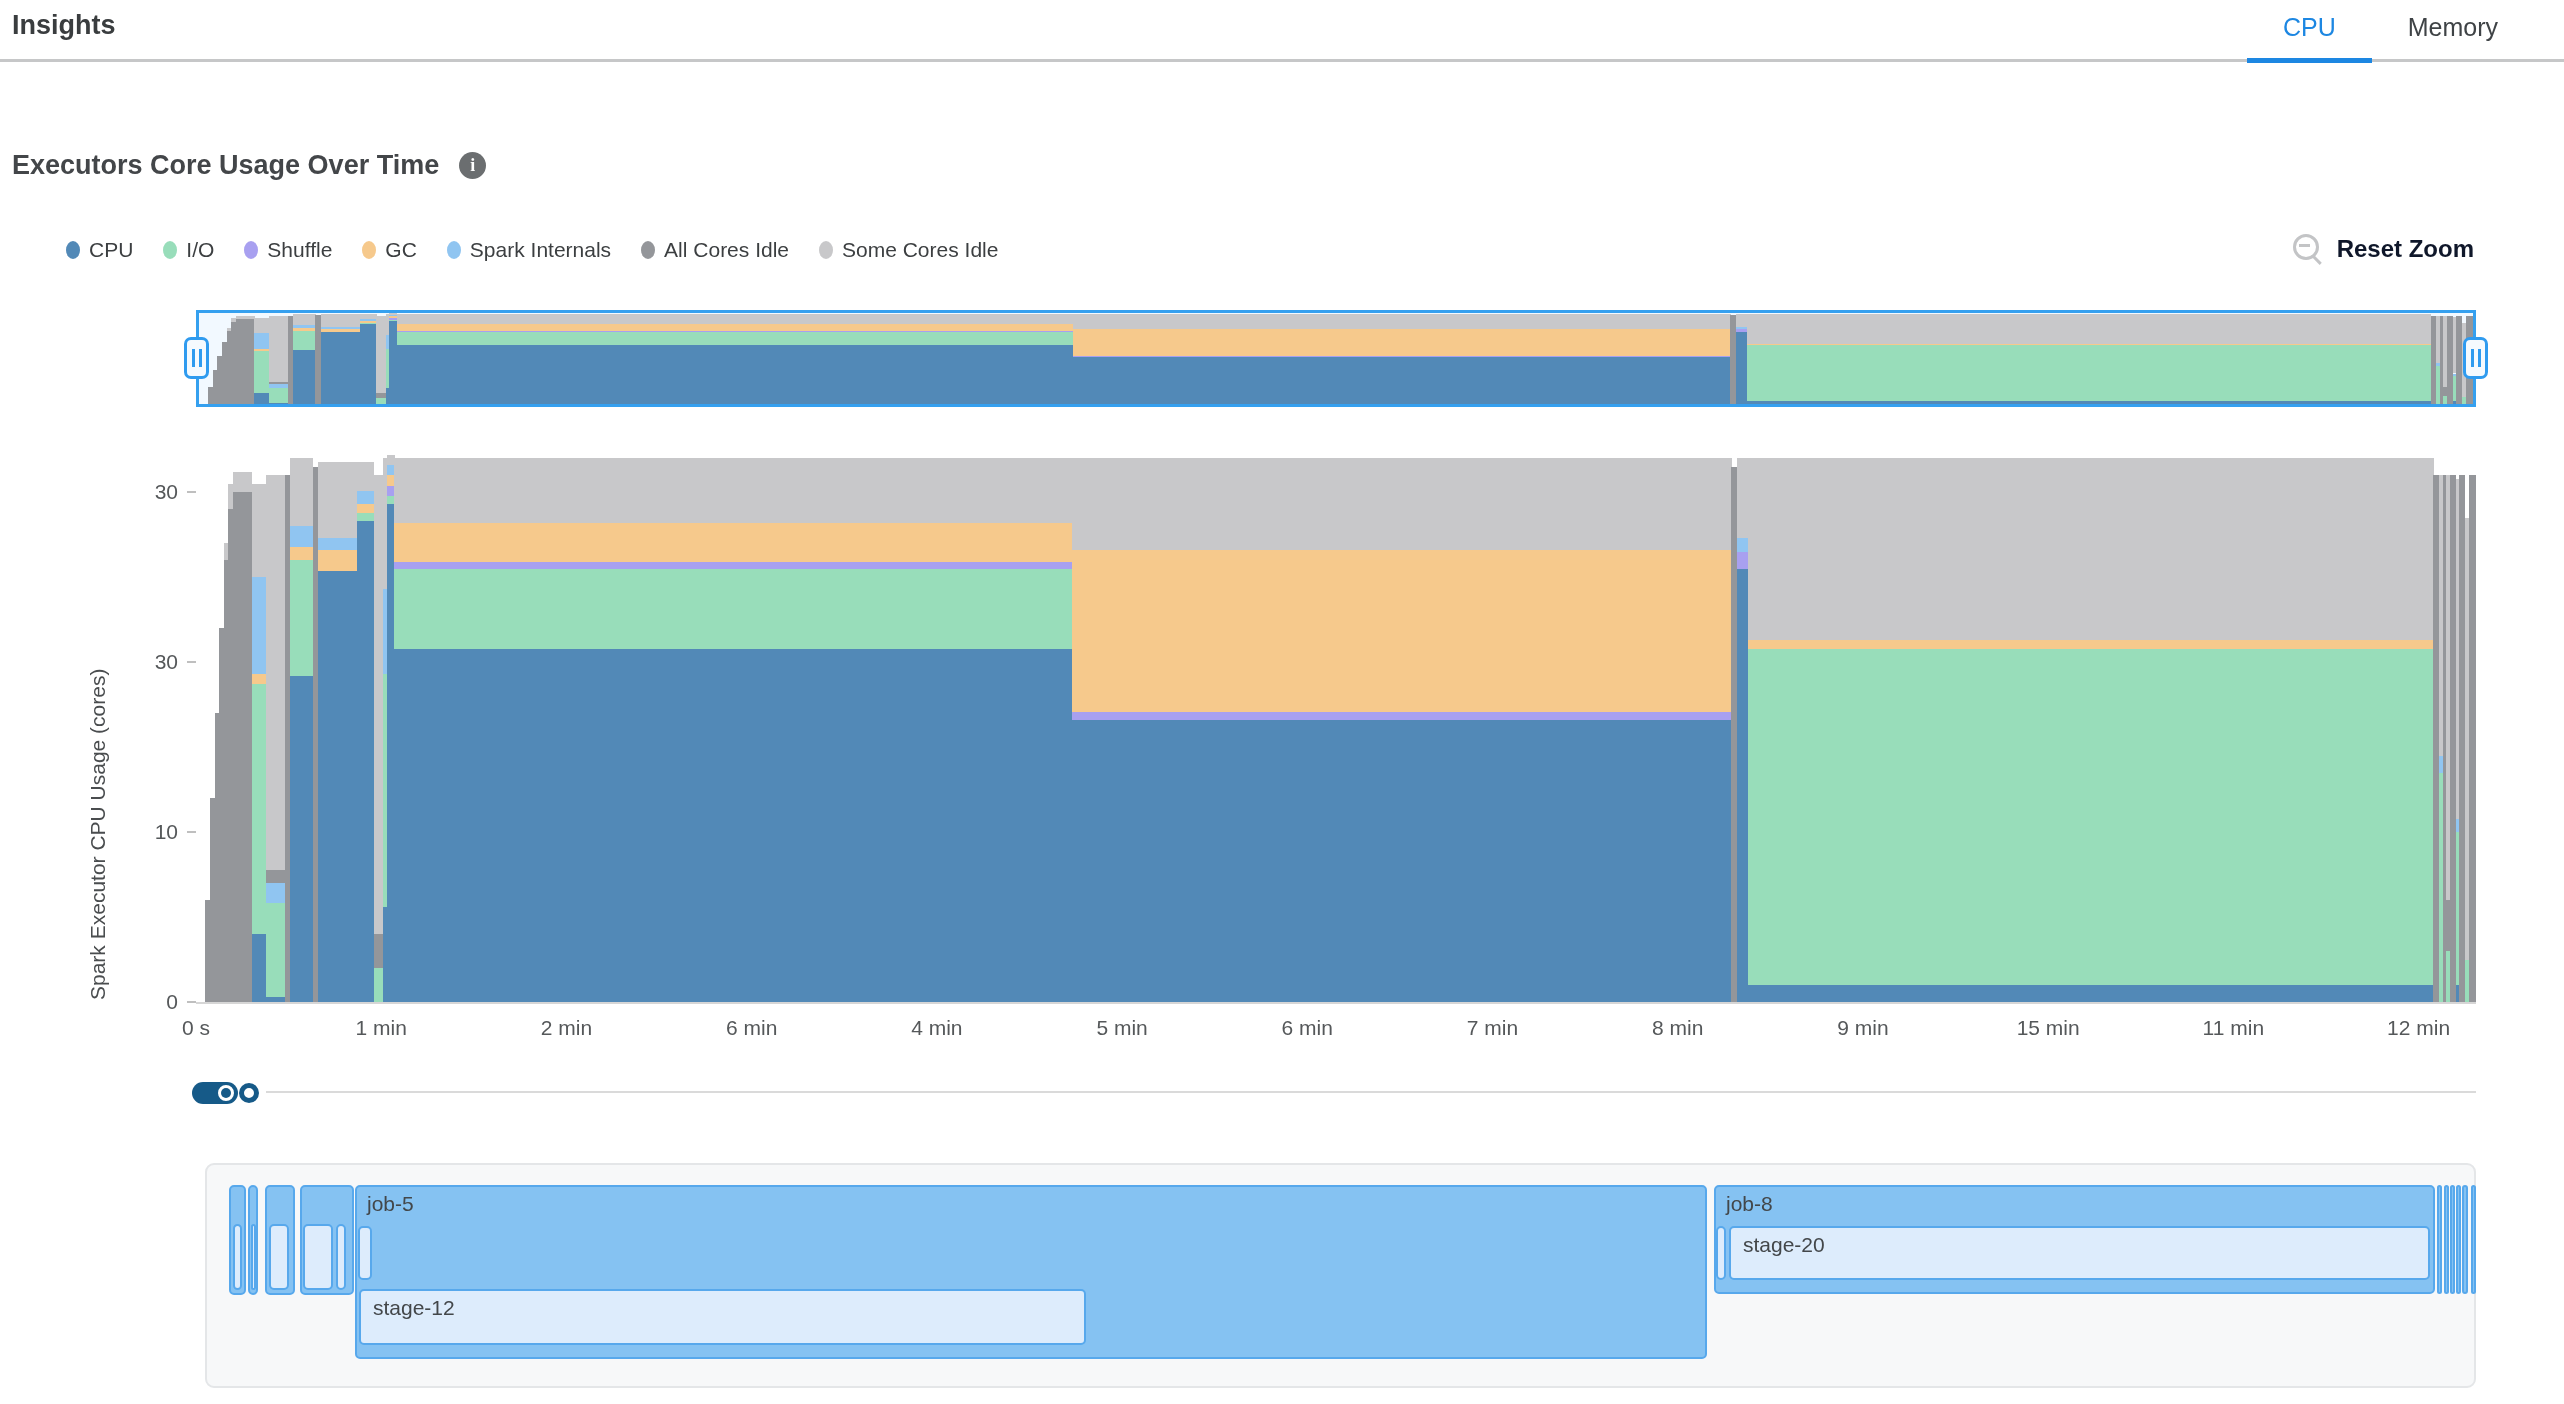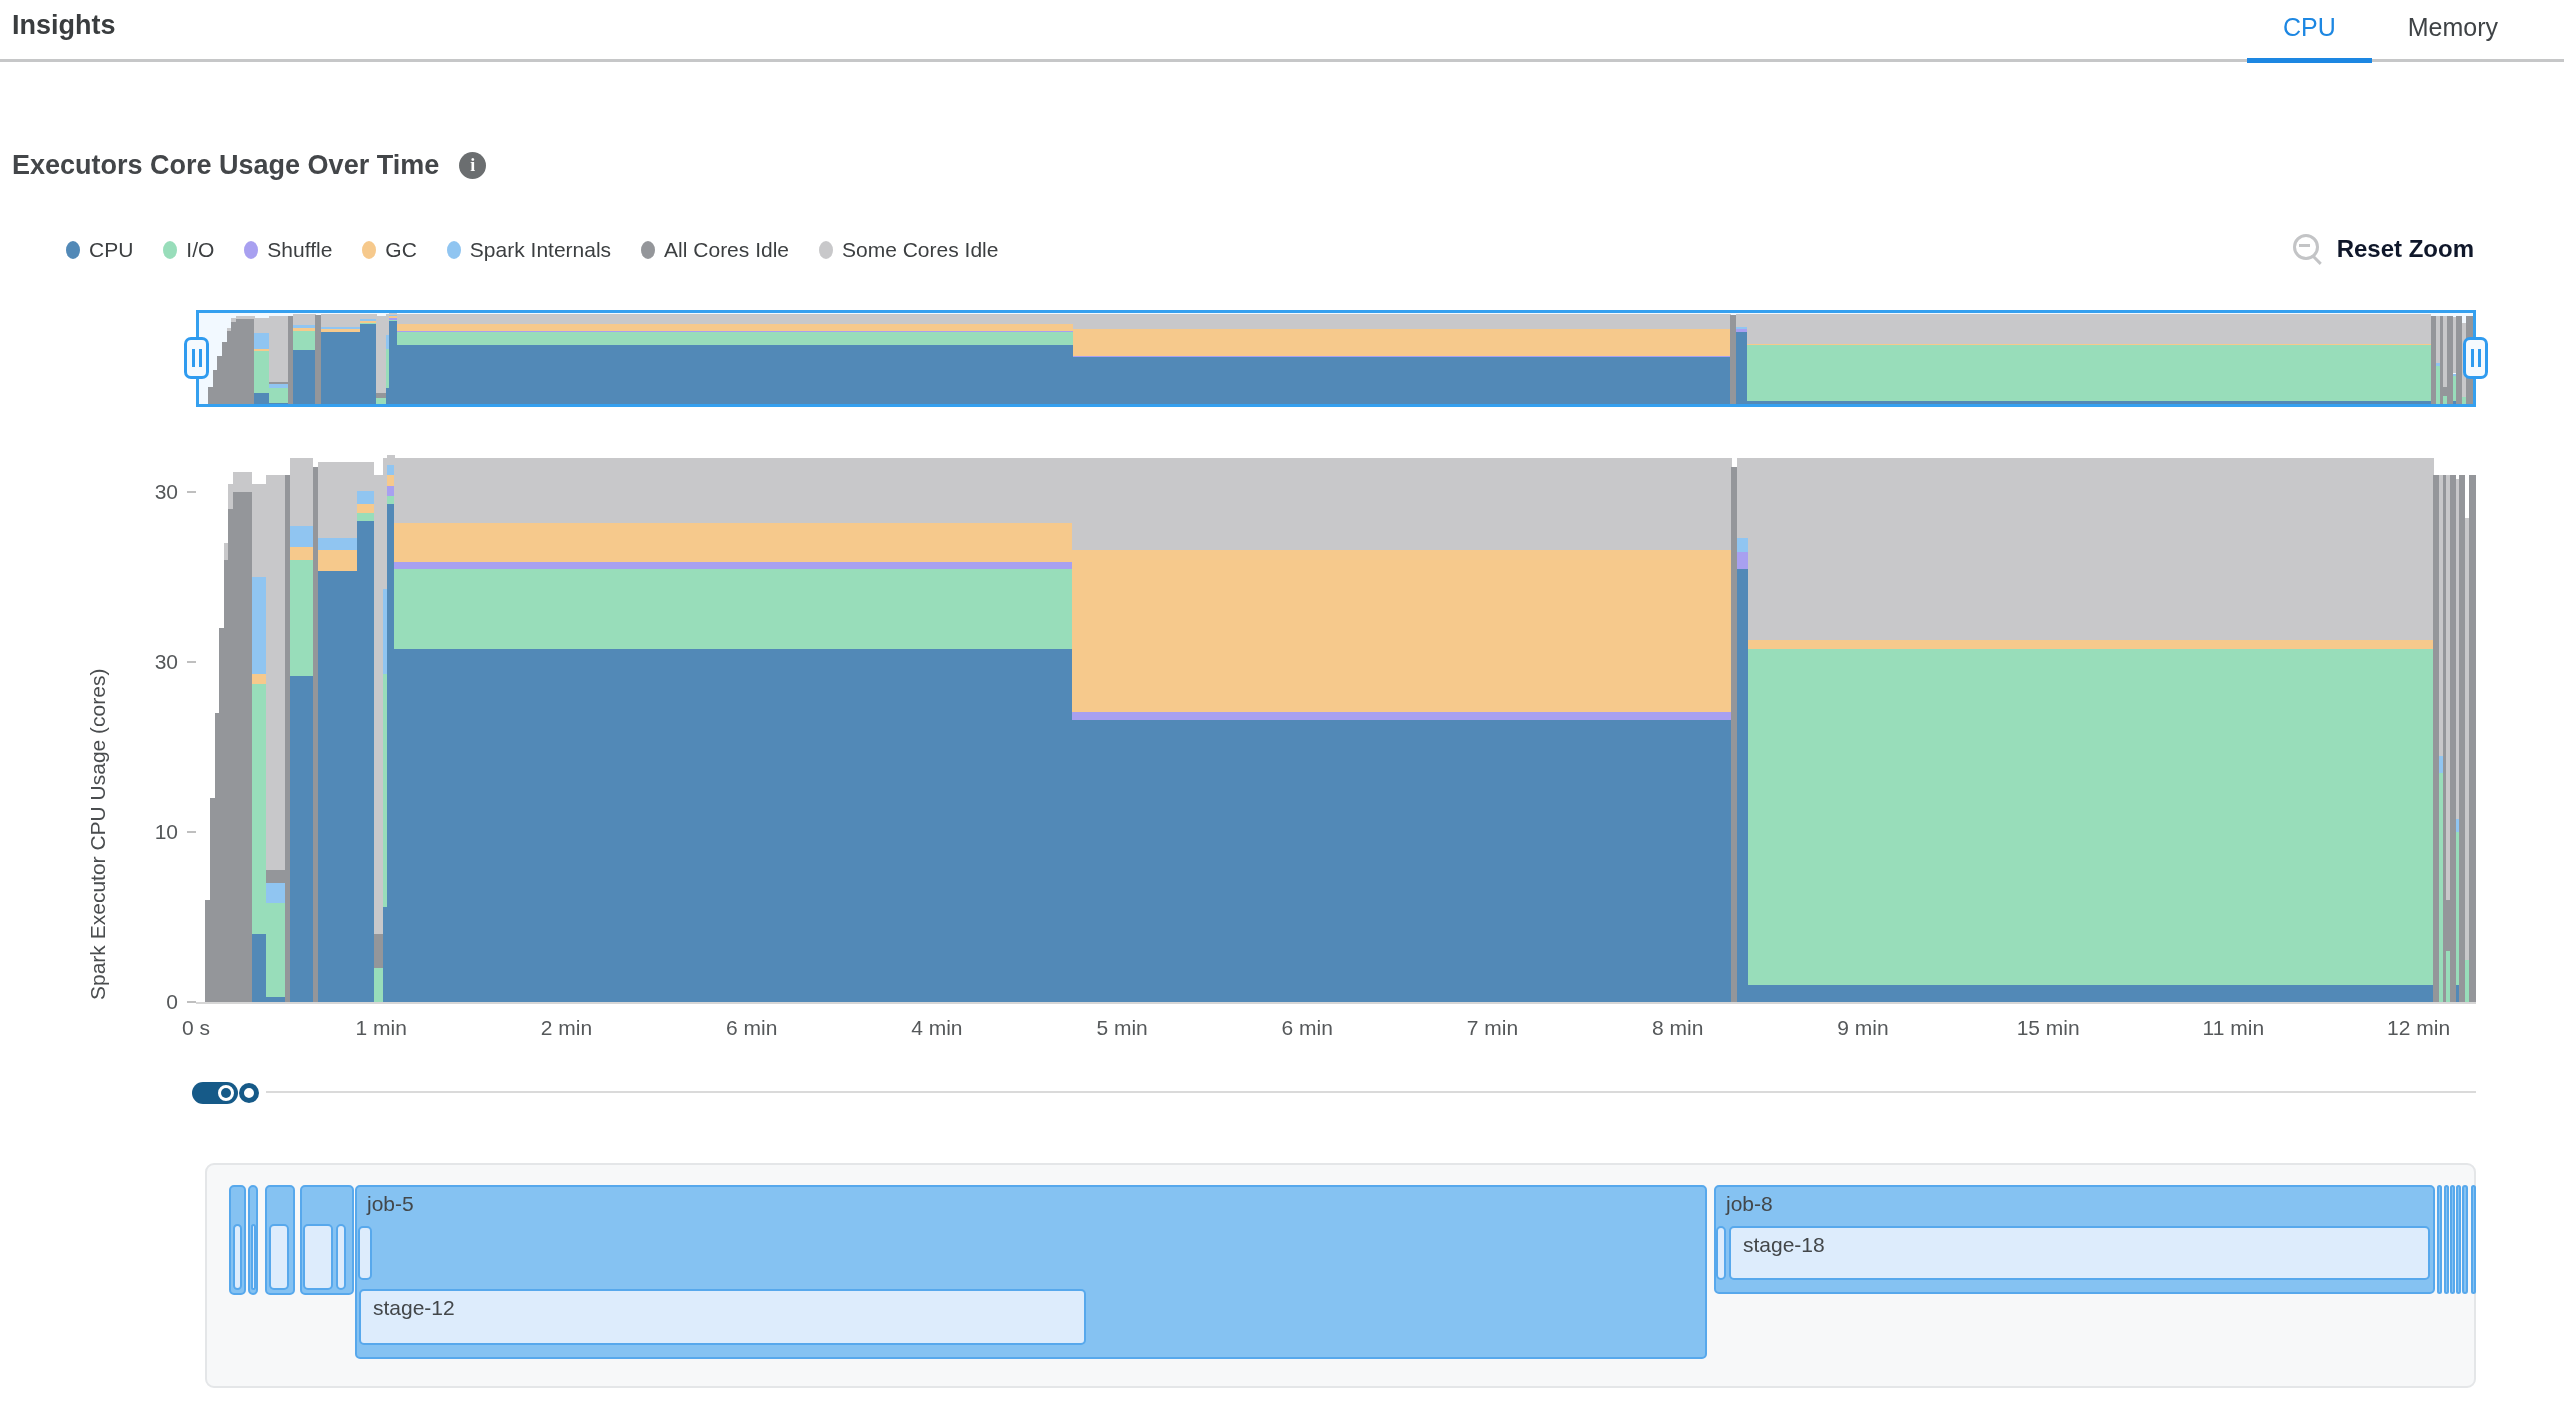--- a/index.html
+++ b/index.html
@@ -481,15 +481,15 @@
     <div class="stage-bar" style="left: 44px; top: 59px; width: 5px; height: 66px;"></div>
     <div class="stage-bar" style="left: 62px; top: 59px; width: 20px; height: 66px;"></div>
     <div class="stage-bar" style="left: 96px; top: 59px; width: 30px; height: 66px;"></div>
     <div class="stage-bar" style="left: 129px; top: 59px; width: 10px; height: 66px;"></div>
     <div class="stage-bar" style="left: 151px; top: 61px; width: 14px; height: 54px;"></div>
     <div class="stage-bar" style="left: 152px; top: 124px; width: 727px; height: 56px;">
       <span class="stage-label">stage-12</span>
     </div>
     <div class="stage-bar" style="left: 1509px; top: 61px; width: 10px; height: 54px;"></div>
     <div class="stage-bar" style="left: 1522px; top: 61px; width: 701px; height: 54px;">
-      <span class="stage-label">stage-18</span>
+      <span class="stage-label">stage-20</span>
     </div>
   </div>
 
 </body></html>

